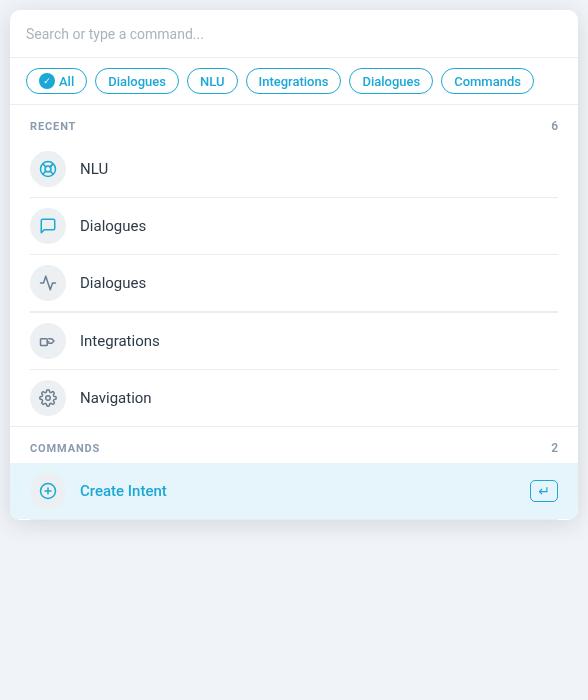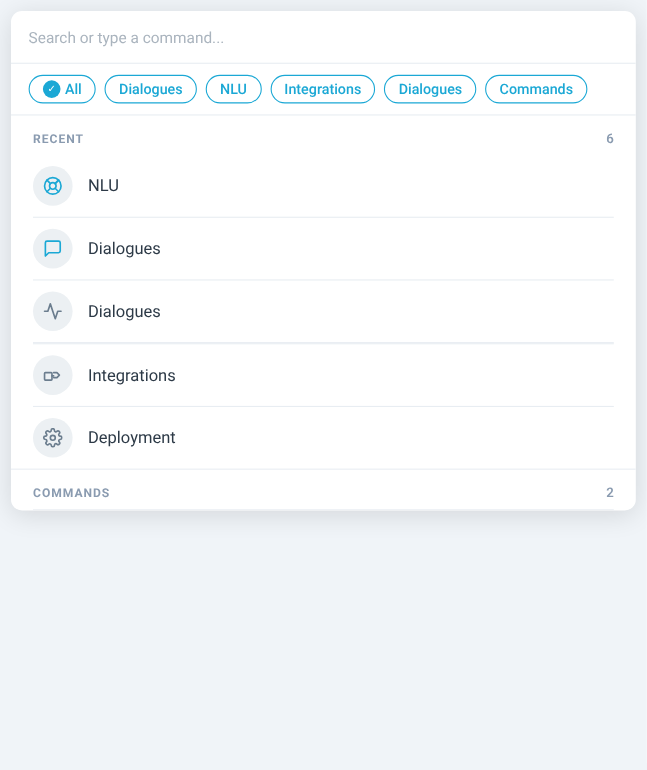--- a/index.html
+++ b/index.html
@@ -265,28 +265,39 @@
 
     <div class="divider"></div>
 
     <div class="list-item">
       <div class="item-icon">
         <svg viewBox="0 0 24 24" fill="none" stroke="#6b7d8e" stroke-width="2" stroke-linecap="round" stroke-linejoin="round">
           <circle cx="12" cy="12" r="3"></circle>
           <path d="M19.4 15a1.65 1.65 0 0 0 .33 1.82l.06.06a2 2 0 0 1-2.83 2.83l-.06-.06a1.65 1.65 0 0 0-1.82-.33 1.65 1.65 0 0 0-1 1.51V21a2 2 0 0 1-4 0v-.09A1.65 1.65 0 0 0 9 19.4a1.65 1.65 0 0 0-1.82.33l-.06.06a2 2 0 0 1-2.83-2.83l.06-.06A1.65 1.65 0 0 0 4.68 15a1.65 1.65 0 0 0-1.51-1H3a2 2 0 0 1 0-4h.09A1.65 1.65 0 0 0 4.6 9a1.65 1.65 0 0 0-.33-1.82l-.06-.06a2 2 0 0 1 2.83-2.83l.06.06A1.65 1.65 0 0 0 9 4.68a1.65 1.65 0 0 0 1-1.51V3a2 2 0 0 1 4 0v.09a1.65 1.65 0 0 0 1 1.51 1.65 1.65 0 0 0 1.82-.33l.06-.06a2 2 0 0 1 2.83 2.83l-.06.06A1.65 1.65 0 0 0 19.4 9a1.65 1.65 0 0 0 1.51 1H21a2 2 0 0 1 0 4h-.09a1.65 1.65 0 0 0-1.51 1z"></path>
         </svg>
       </div>
-      <span class="item-label">Deployment</span>
+      <span class="item-label">Navigation</span>
     </div>
   </div>
 
   <div class="commands-section">
     <div class="section-header">
       <span class="section-title">COMMANDS</span>
       <span class="section-count">2</span>
     </div>
 
+    <div class="list-item active">
+      <div class="item-icon">
+        <svg viewBox="0 0 24 24" fill="none" stroke="#1ba8d5" stroke-width="2" stroke-linecap="round" stroke-linejoin="round">
+          <circle cx="12" cy="12" r="10"></circle>
+          <line x1="12" y1="8" x2="12" y2="16"></line>
+          <line x1="8" y1="12" x2="16" y2="12"></line>
+        </svg>
+      </div>
+      <span class="item-label blue">Create Intent</span>
+      <div class="enter-badge">↵</div>
+    </div>
 
     <div class="divider"></div>
 
 
   </div>
 </div>
 
 </body></html>

